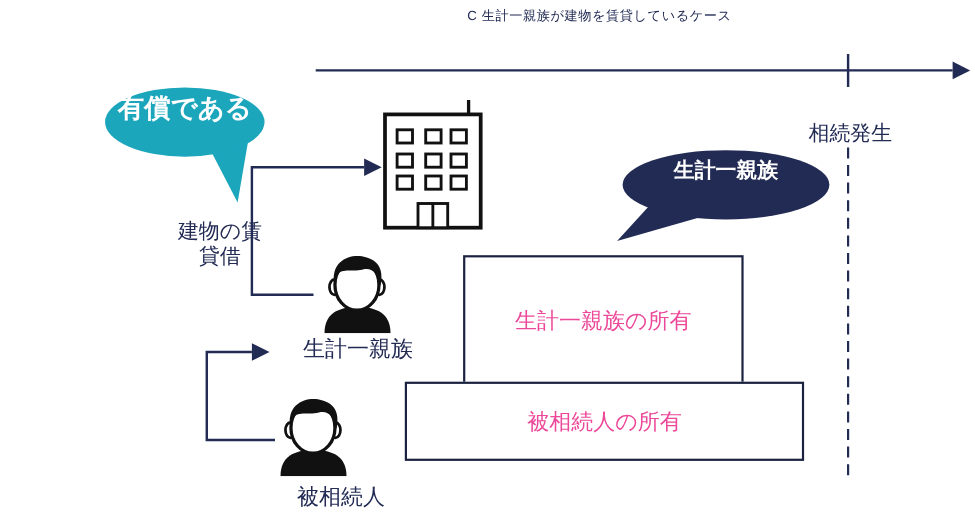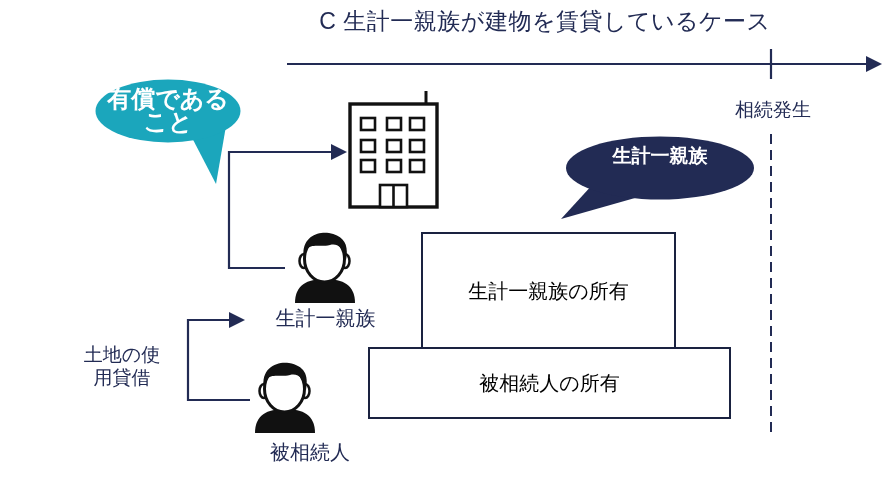--- a/index.html
+++ b/index.html
@@ -3,29 +3,29 @@
 <meta charset="utf-8">
 <style>
   html,body { margin:0; padding:0; background:#ffffff; }
   .canvas {
     position:relative; width:886px; height:482px; background:#ffffff;
     font-family:"Liberation Sans","DejaVu Sans",sans-serif;
     color:#222b54; overflow:hidden;
   }
   .abs { position:absolute; }
   .txt { position:absolute; text-align:center; line-height:1.22; }
-  .title { font-size:23px; letter-spacing:0.5px; }
-  .event-label { font-size:19px; }
+  .title { font-size:12px; letter-spacing:0.5px; }
+  .event-label { font-size:19px;margin-top:12px; }
   .rel-label { font-size:19px; line-height:23px; }
   .actor-label { font-size:20px; }
   .bubble-text { position:absolute; text-align:center; color:#ffffff; font-weight:600; }
   .own-box {
     position:absolute; background:#ffffff; border:2.5px solid #1a2240;
     display:flex; align-items:center; justify-content:center;
-    font-size:20px; color:#000000;
+    font-size:20px; color:#ec4899;
   }
   .line-block { display:block; }
 </style>
 </head>
 <body>
 
 <div class="canvas">
 
   <svg class="abs" style="left:0;top:0" width="886" height="482" viewBox="0 0 886 482">
 
@@ -45,38 +45,37 @@
 
   <div class="txt event-label" style="left:721px; top:98px; width:104px;">相続発生</div>
 
   <div class="abs" style="left:95px; top:78px; width:152px; height:110px;">
     <svg width="152" height="110" viewBox="0 0 152 110">
       <polygon points="93,52 132,42 121,106" fill="#1ba6bc"></polygon>
       <ellipse cx="73" cy="33" rx="72.5" ry="31.5" fill="#1ba6bc"></ellipse>
     </svg>
     <div class="bubble-text" style="left:0; top:9px; width:146px; font-size:24px; line-height:23px;">
       <span class="line-block">有償である</span>
-      <span class="line-block">こと</span>
     </div>
   </div>
 
   <div class="abs" style="left:560px; top:133px; width:202px; height:90px;">
     <svg width="202" height="90" viewBox="0 0 202 90">
       <polygon points="34,50 82,63 1,86" fill="#222b54"></polygon>
       <ellipse cx="100" cy="35" rx="94" ry="31.5" fill="#222b54"></ellipse>
     </svg>
     <div class="bubble-text" style="left:0; top:11px; width:200px; font-size:19px; line-height:23px;">
       <span class="line-block">生計一親族</span>
     </div>
   </div>
 
 
-  <div class="txt rel-label" style="left:72px; top:343px; width:100px;">
-    <span class="line-block">土地の使</span>
-    <span class="line-block">用貸借</span>
+  <div class="txt rel-label" style="left:155px; top:199px; width:90px;">
+    <span class="line-block">建物の賃</span>
+    <span class="line-block">貸借</span>
   </div>
 
   <svg class="abs" style="left:340px; top:88px;" width="107" height="124" viewBox="0 0 107 124">
     <line x1="86" y1="3" x2="86" y2="17" stroke="#111" stroke-width="3"></line>
     <rect x="10" y="16" width="87" height="103" fill="#ffffff" stroke="#111" stroke-width="3.4"></rect>
     <g fill="none" stroke="#111" stroke-width="2.6">
       <rect x="21" y="30" width="14" height="12"></rect>
         <rect x="47" y="30" width="14" height="12"></rect>
         <rect x="70" y="30" width="14" height="12"></rect>
       <rect x="21" y="52" width="14" height="12"></rect>

